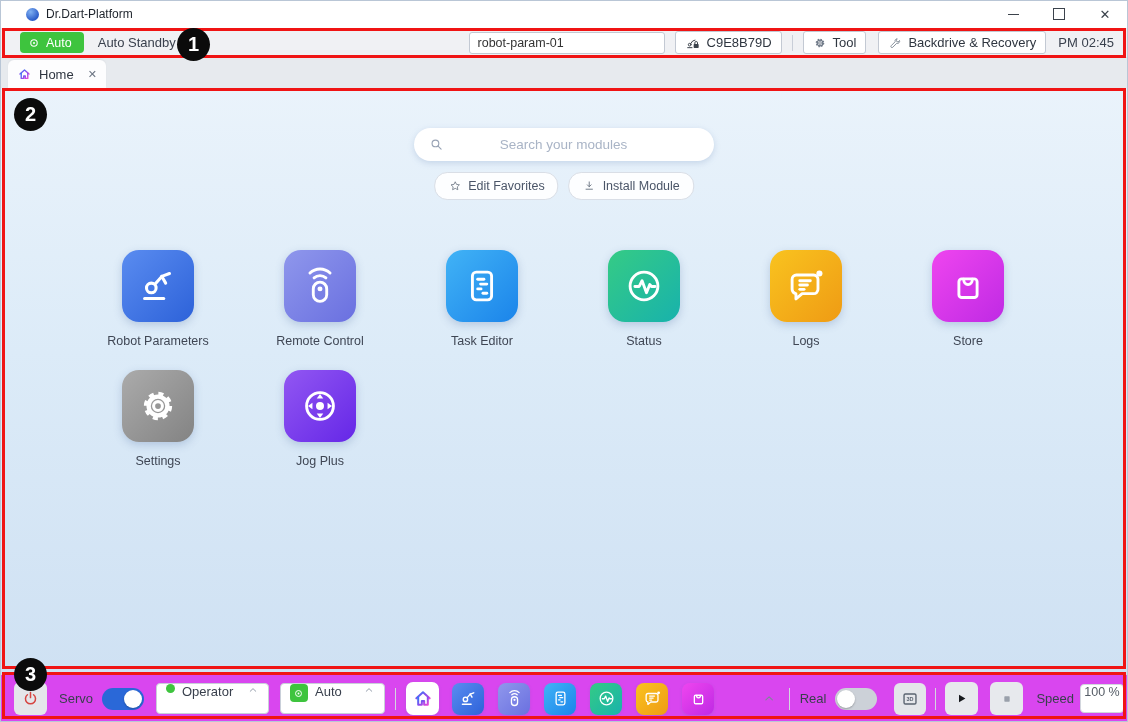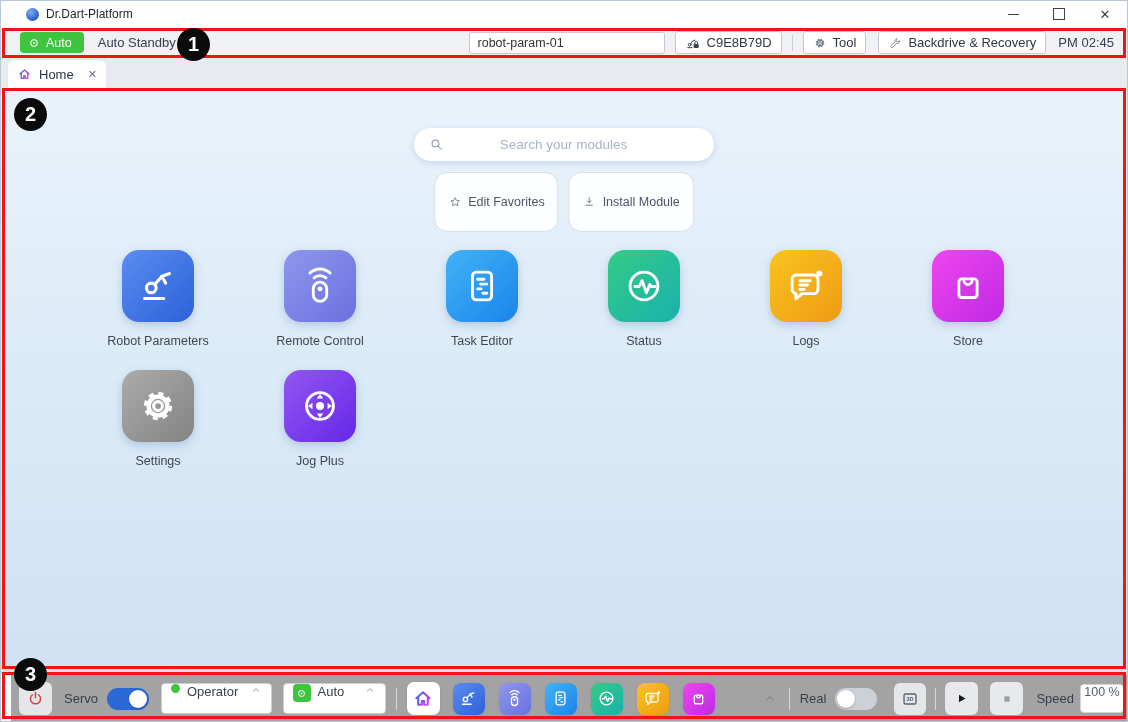--- a/index.html
+++ b/index.html
@@ -34,28 +34,28 @@
   .tabbar{position:absolute;left:0;top:58px;right:0;height:30px;background:#e7eaee;box-sizing:border-box}
   .tab{position:absolute;left:8px;top:2px;width:98px;height:28px;background:#fdfdfe;border-radius:6px 6px 0 0;display:flex;align-items:center;padding:0 9px;box-sizing:border-box;gap:7px;font-size:13px;color:#2e3540;box-shadow:0 -1px 2px rgba(0,0,0,.04)}
   .tab-close{margin-left:auto;font-size:11px;color:#6b7482;line-height:1}
 
   
   .main{position:absolute;left:0;top:88px;right:0;bottom:48px;background:linear-gradient(180deg,#eaf3fb 0%,#dcebf8 45%,#cfe1f3 100%);overflow:hidden}
   .searchbar{position:absolute;left:50%;transform:translateX(-50%);top:40px;width:300px;height:33px;background:#fff;border-radius:17px;box-shadow:0 2px 6px rgba(110,140,185,.28);display:flex;align-items:center;padding:13px 14px;box-sizing:border-box}
   .searchbar input{flex:1;border:none;outline:none;background:transparent;font-family:"Liberation Sans",sans-serif;font-size:13.5px;color:#4a5568;text-align:center;padding-right:20px}
   .searchbar input::placeholder{color:#a9b4c6}
   .favrow{position:absolute;left:50%;transform:translateX(-50%);top:84px;display:flex;gap:10px}
-  .pill{height:26px;border-radius:13px;background:rgba(255,255,255,.92);border:1px solid #d9dee6;display:flex;align-items:center;gap:6px;padding:16px 13px;font-size:12.5px;color:#4a5568;white-space:nowrap}
+  .pill{height:26px;border-radius:13px;background:rgba(255,255,255,.92);border:1px solid #d9dee6;display:flex;align-items:center;gap:6px;padding:0 13px;font-size:12.5px;color:#4a5568;white-space:nowrap}
   .modgrid{position:absolute;left:77px;top:162px;display:grid;grid-template-columns:repeat(6,162px);row-gap:22px}
   .modcell{display:flex;flex-direction:column;align-items:center}
   .tile{width:72px;height:72px;border-radius:17px;display:flex;align-items:center;justify-content:center;box-shadow:0 3px 8px rgba(90,120,170,.30)}
   .modlabel{margin-top:12px;font-size:12.5px;color:#3f4654}
 
   
-  .bottombar{position:absolute;left:11px;right:0;bottom:0;height:48px;background:#a3a3a3;border-top:1px solid #d9dce1;display:flex;align-items:center;padding:0 4px 0 8px;box-sizing:border-box;font-size:13px;color:#39404d}
+  .bottombar{position:absolute;left:0;right:0;bottom:0;height:48px;background:#d946ef;border-top:1px solid #d9dce1;display:flex;align-items:center;padding:0 4px 0 14px;box-sizing:border-box;font-size:13px;color:#39404d}
   .sqbtn{width:33px;height:33px;border-radius:6px;background:#e4e6ea;display:flex;align-items:center;justify-content:center;flex:0 0 auto}
   .tgl{width:42px;height:22px;border-radius:11px;position:relative;flex:0 0 auto}
   .tgl .knob{position:absolute;top:2px;width:18px;height:18px;border-radius:50%;background:#fff;box-shadow:0 1px 2px rgba(0,0,0,.25)}
   .tgl.on{background:#2a68d8}.tgl.on .knob{right:2px}
   .tgl.off{background:#ccd1d8}.tgl.off .knob{left:2px}
   .dd{height:31px;background:#fff;border:1px solid #c9cfd9;border-radius:4px;display:flex;align-items:flex-start;gap:7px;padding:0 9px;box-sizing:border-box}
   .dot{width:9px;height:9px;border-radius:50%;background:#3ec43e;flex:0 0 auto}
   .miniic{width:18px;height:18px;border-radius:4px;background:#3ec43e;display:flex;align-items:center;justify-content:center;flex:0 0 auto}
   .bsep{width:1px;height:22px;background:#d3d7de;flex:0 0 auto}
   .smicon{width:32px;height:32px;border-radius:8px;display:flex;align-items:center;justify-content:center;flex:0 0 auto;box-shadow:0 1px 3px rgba(90,120,170,.25)}

